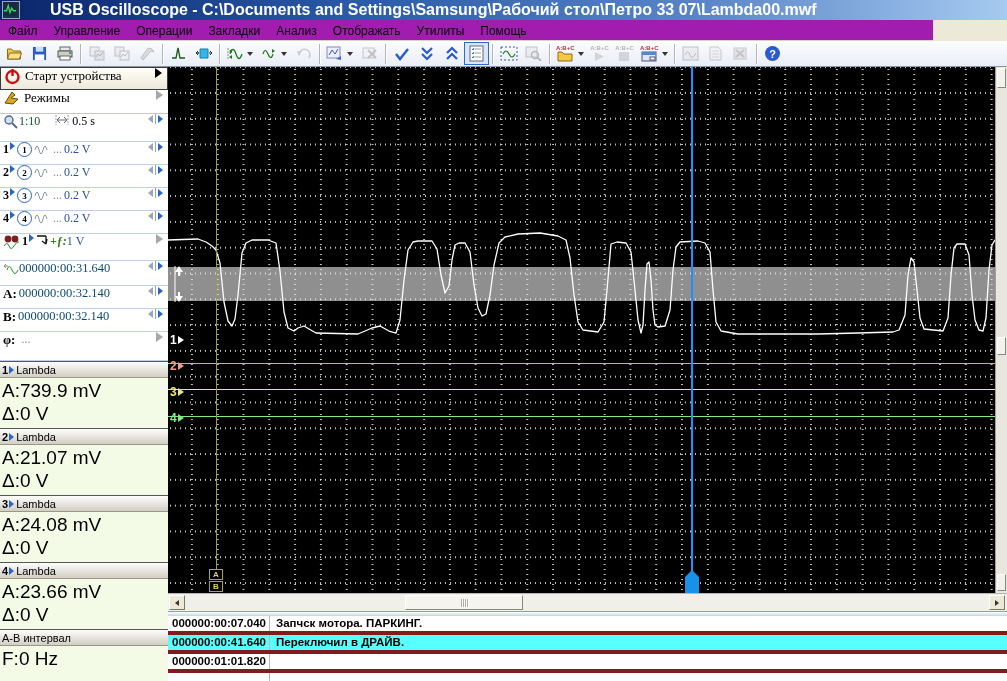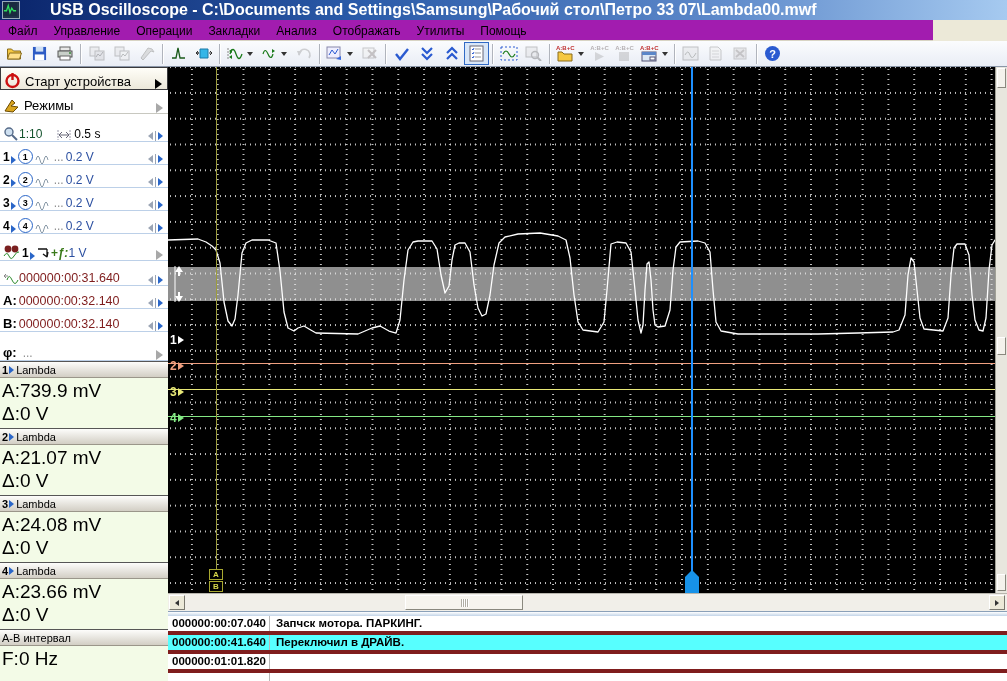--- a/index.html
+++ b/index.html
@@ -26,43 +26,43 @@
   .tb.pressed{border:1px solid #316ac5;background:#d8e6f8;box-sizing:border-box;}
   .tsep{width:1px;height:20px;background:#b0b4bc;margin:0 3px;flex:0 0 auto;box-shadow:1px 0 0 #fff;}
   .ddarr{width:0;height:0;border-left:3px solid transparent;border-right:3px solid transparent;
     border-top:4px solid #333;margin-left:3px;}
   .abc{display:flex;flex-direction:column;align-items:center;line-height:5px;}
   .abclbl{font-size:6px;color:#c03030;font-weight:bold;letter-spacing:0;}
   .helpq{color:#fff;background:#2a5ad0;border-radius:50%;width:15px;height:15px;font-size:11px;
     font-weight:bold;display:flex;align-items:center;justify-content:center;}
   
   .sidebar{position:absolute;left:0;top:67px;width:168px;height:614px;background:#fff;box-sizing:border-box;font-size:12px;}
-  .srow{display:flex;align-items:flex-end;border-bottom:1px solid #bcd0e8;position:relative;
-        padding:0 3px;box-sizing:border-box;background:#fff;}
+  .srow{display:flex;align-items:flex-start;border-bottom:1px solid #bcd0e8;position:relative;
+        padding:0 3px;box-sizing:border-box;background:#fff;font-family:Liberation Serif, serif;}
   .startrow{height:23px;border:1px solid #39393c;margin:0;background:linear-gradient(#fffef8,#ece8da);font-size:13px;}
   .modesrow{height:24px;font-size:13px;border-bottom:1px solid #c8c8c0;}
   .zoomrow{height:28px;}
   .chrow{height:23px;}
   .trigrow{height:27px;}
   .timerow{height:25px;}
   .abrow{height:23px;}
   .phirow{height:29px;}
   .navright{margin-left:auto;display:flex;align-items:center;gap:2px;padding-right:2px;}
   .tri-r{width:0;height:0;border-top:5px solid transparent;border-bottom:5px solid transparent;border-left:7px solid #000;}
   .tri-r.gray{border-left-color:#a8a8a8;}
   .tri-r.sm{border-top-width:4px;border-bottom-width:4px;border-left-width:5px;border-left-color:#2a66c8;}
   .tri-l.sm{width:0;height:0;border-top:4px solid transparent;border-bottom:4px solid transparent;border-right:5px solid #9aa4b4;}
   .navbar{width:1px;height:10px;background:#9aa4b4;}
   .chnum{font-weight:bold;color:#000;}
   .bluetri{width:0;height:0;border-top:4px solid transparent;border-bottom:4px solid transparent;border-left:5px solid #2a66c8;margin:0 2px 0 1px;}
   .circ{width:13px;height:13px;border:1.5px solid #2a66c8;border-radius:50%;font-size:9px;font-weight:bold;
     display:inline-flex;align-items:center;justify-content:center;color:#000;background:#fff;margin-right:2px;}
   .dots{color:#909090;margin:0 2px 0 4px;}
   .vval{color:#2b4fa0;}
-  .ts{color:#7f1d1d;font-size:12.5px;}
+  .ts{color:#0c4a6e;font-size:12.5px;}
   .lblB{font-weight:bold;font-size:13px;color:#000;margin-right:2px;}
   .grn{color:#3a7a1a;font-style:italic;font-weight:bold;}
   .panel{border-top:1px solid #565656;}
   .phead{height:15px;background:linear-gradient(#fdfdfb,#d2cec4);border-bottom:1px solid #9a968a;
     display:flex;align-items:center;font-size:11px;padding:0 2px;}
   .pbody{height:50px;background:#f3fbe7;padding:1px 2px;box-sizing:border-box;}
   .pbody .big{font-size:19px;color:#000;line-height:23px;white-space:nowrap;}
   
   .plot{position:absolute;left:168px;top:67px;width:827px;height:526px;background:#000;overflow:hidden;}
   .plot .grid{position:absolute;inset:0;pointer-events:none;z-index:3;

